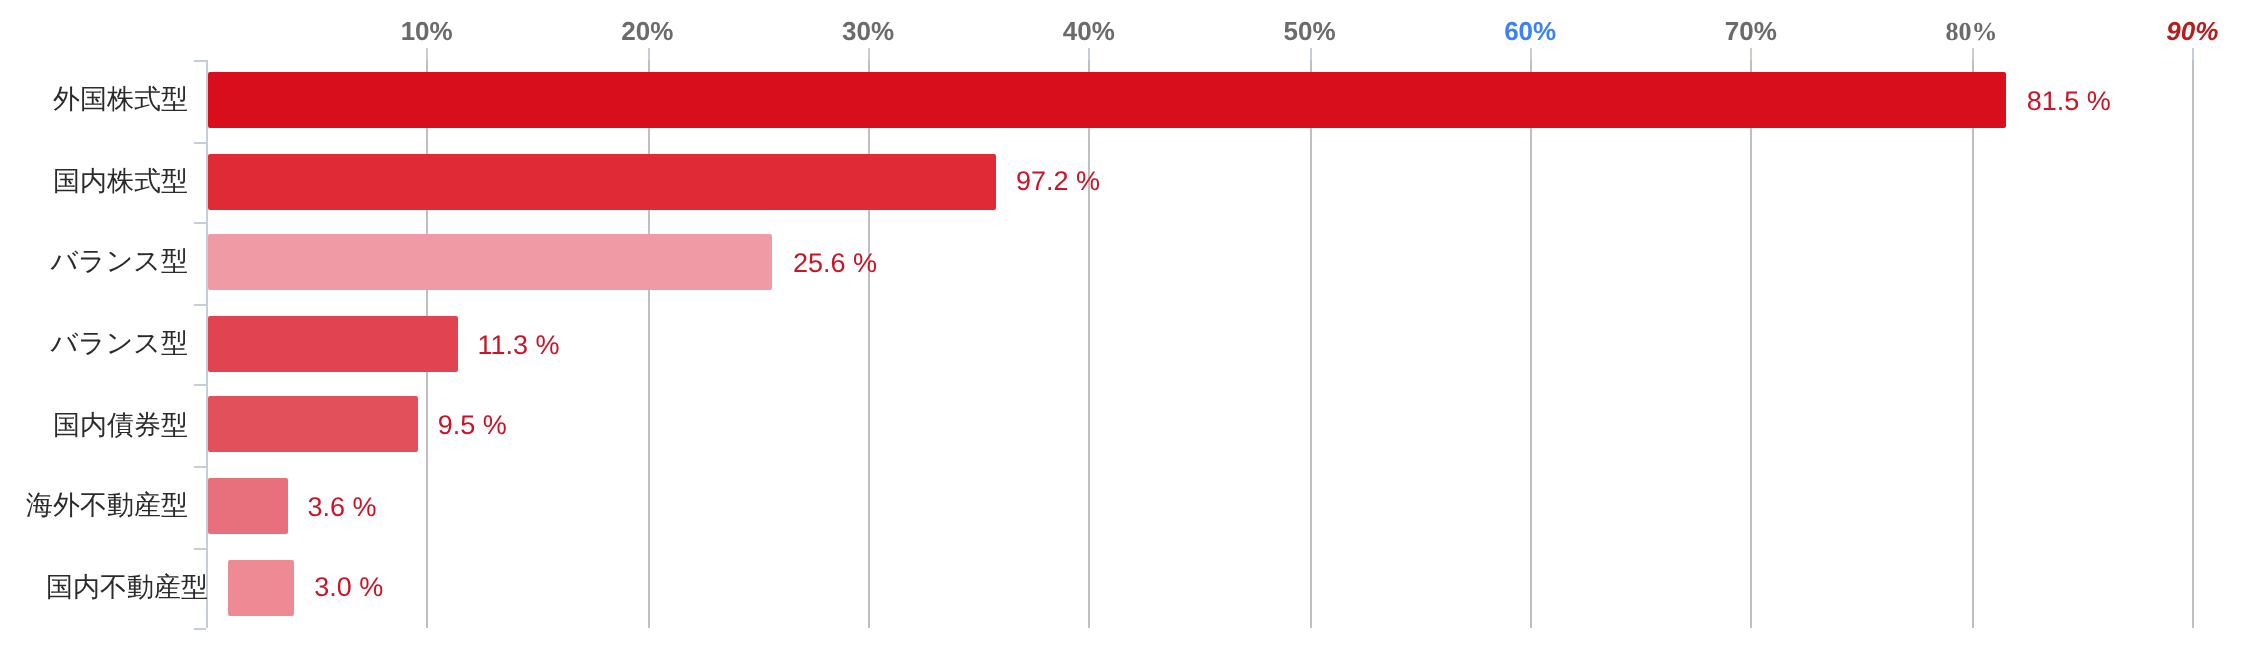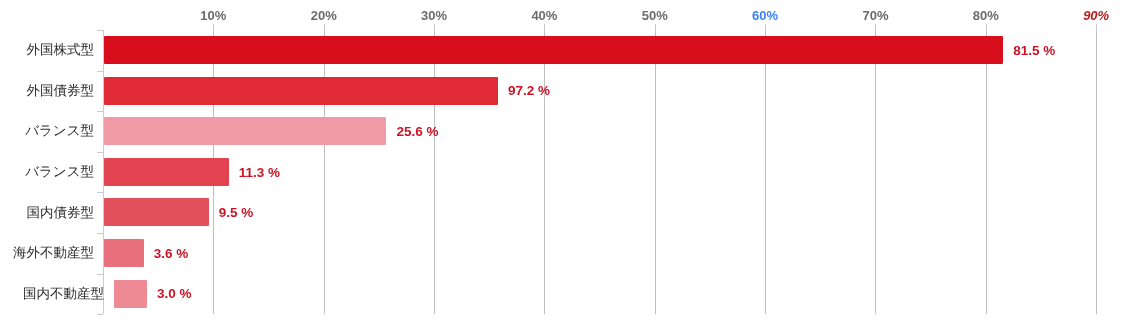--- a/index.html
+++ b/index.html
@@ -121,39 +121,39 @@
     border-radius: 1px;
   }
 
   .val-label {
     position: absolute;
     top: 0;
     height: 40.6px;
     display: flex;
     align-items: center;
     font-size: 13.5px;
-    font-weight: bold;
+    font-weight: normal;
     color: #cc1326;
     white-space: nowrap;
   }
 </style>
 </head>
 <body>
 
 <div id="chart-root">
 
   <div class="xlabels">
       <div class="xlabel" style="left: 213.35px; color: rgb(107, 107, 107);">10%</div>
       <div class="xlabel" style="left: 323.7px; color: rgb(107, 107, 107);">20%</div>
       <div class="xlabel" style="left: 434.05px; color: rgb(107, 107, 107);">30%</div>
       <div class="xlabel" style="left: 544.4px; color: rgb(107, 107, 107);">40%</div>
       <div class="xlabel" style="left: 654.75px; color: rgb(107, 107, 107);">50%</div>
       <div class="xlabel" style="left: 765.1px; color: #3b82f6;">60%</div>
       <div class="xlabel" style="left: 875.45px; color: rgb(107, 107, 107);">70%</div>
-      <div class="xlabel" style="left: 985.8px; color: rgb(107, 107, 107);">80%</div>
+      <div class="xlabel" style="left: 985.8px; color: rgb(107, 107, 107); font-family: Liberation Serif, serif;">80%</div>
       <div class="xlabel" style="left: 1096.15px; color: #b91c1c; font-style: italic;">90%</div>
     </div>
 
   <div class="gridlines" style="position:absolute;left:103px;top:30px;width:993px;height:284px;">
       <div class="gridline" style="left: 110.35px; background: rgb(191, 191, 191);"></div>
       <div class="gridline" style="left: 220.7px; background: rgb(191, 191, 191);"></div>
       <div class="gridline" style="left: 331.05px; background: rgb(191, 191, 191);"></div>
       <div class="gridline" style="left: 441.4px; background: rgb(191, 191, 191);"></div>
       <div class="gridline" style="left: 551.75px; background: rgb(191, 191, 191);"></div>
       <div class="gridline" style="left: 662.1px; background: rgb(191, 191, 191);"></div>
@@ -184,21 +184,21 @@
 
   <div class="axis-line"></div>
 
   <div class="rows">
       <div class="row" style="top: 0px;">
         <div class="cat-label" style="color: rgb(43, 43, 43);">外国株式型</div>
         <div class="bar" style="width: 899.352px; background: rgb(217, 14, 28);"></div>
         <div class="val-label" style="left: 1013.35px; color: rgb(204, 19, 38);">81.5 %</div>
       </div>
       <div class="row" style="top: 40.6px;">
-        <div class="cat-label" style="color: rgb(43, 43, 43);">外国債券型</div>
+        <div class="cat-label" style="color: rgb(43, 43, 43);">国内株式型</div>
         <div class="bar" style="width: 393.95px; background: rgb(224, 43, 55);"></div>
         <div class="val-label" style="left: 507.95px; color: rgb(204, 19, 38);">97.2 %</div>
       </div>
       <div class="row" style="top: 81.2px;">
         <div class="cat-label" style="color: rgb(43, 43, 43);">バランス型</div>
         <div class="bar" style="width: 282.496px; background: rgb(239, 154, 164);"></div>
         <div class="val-label" style="left: 396.496px; color: rgb(204, 19, 38);">25.6 %</div>
       </div>
       <div class="row" style="top: 121.8px;">
         <div class="cat-label" style="color: rgb(43, 43, 43);">バランス型</div>

